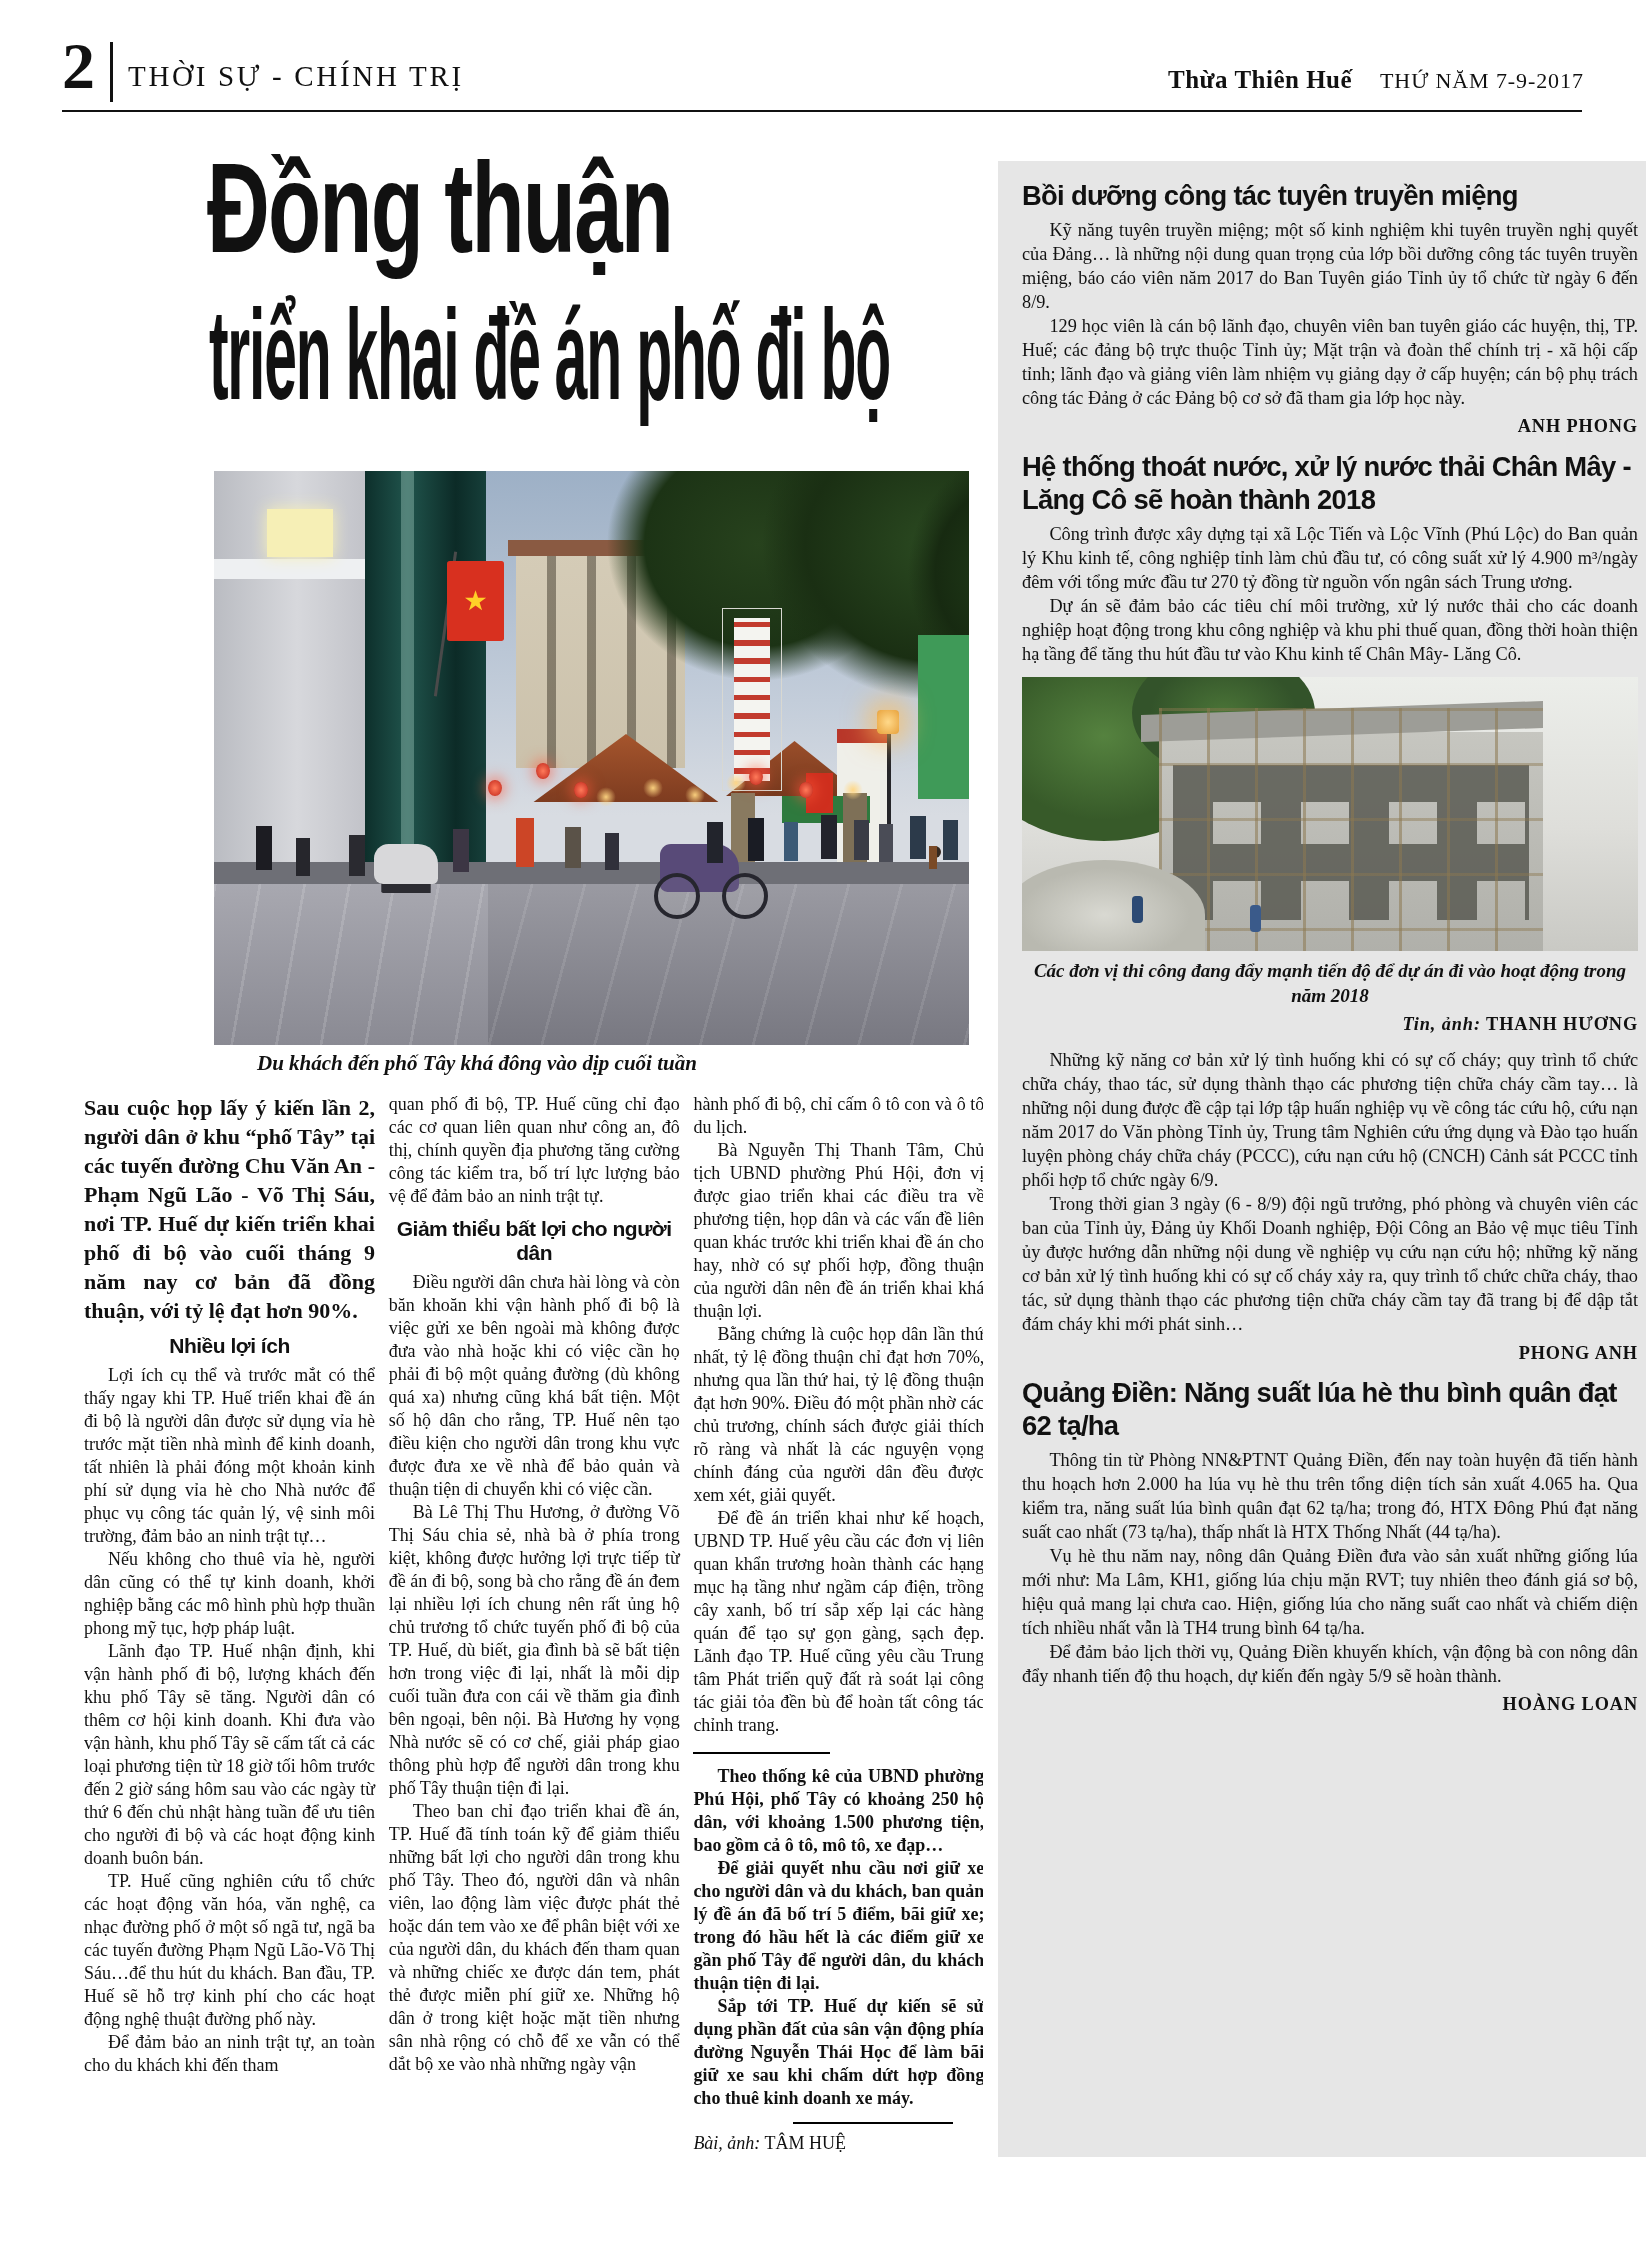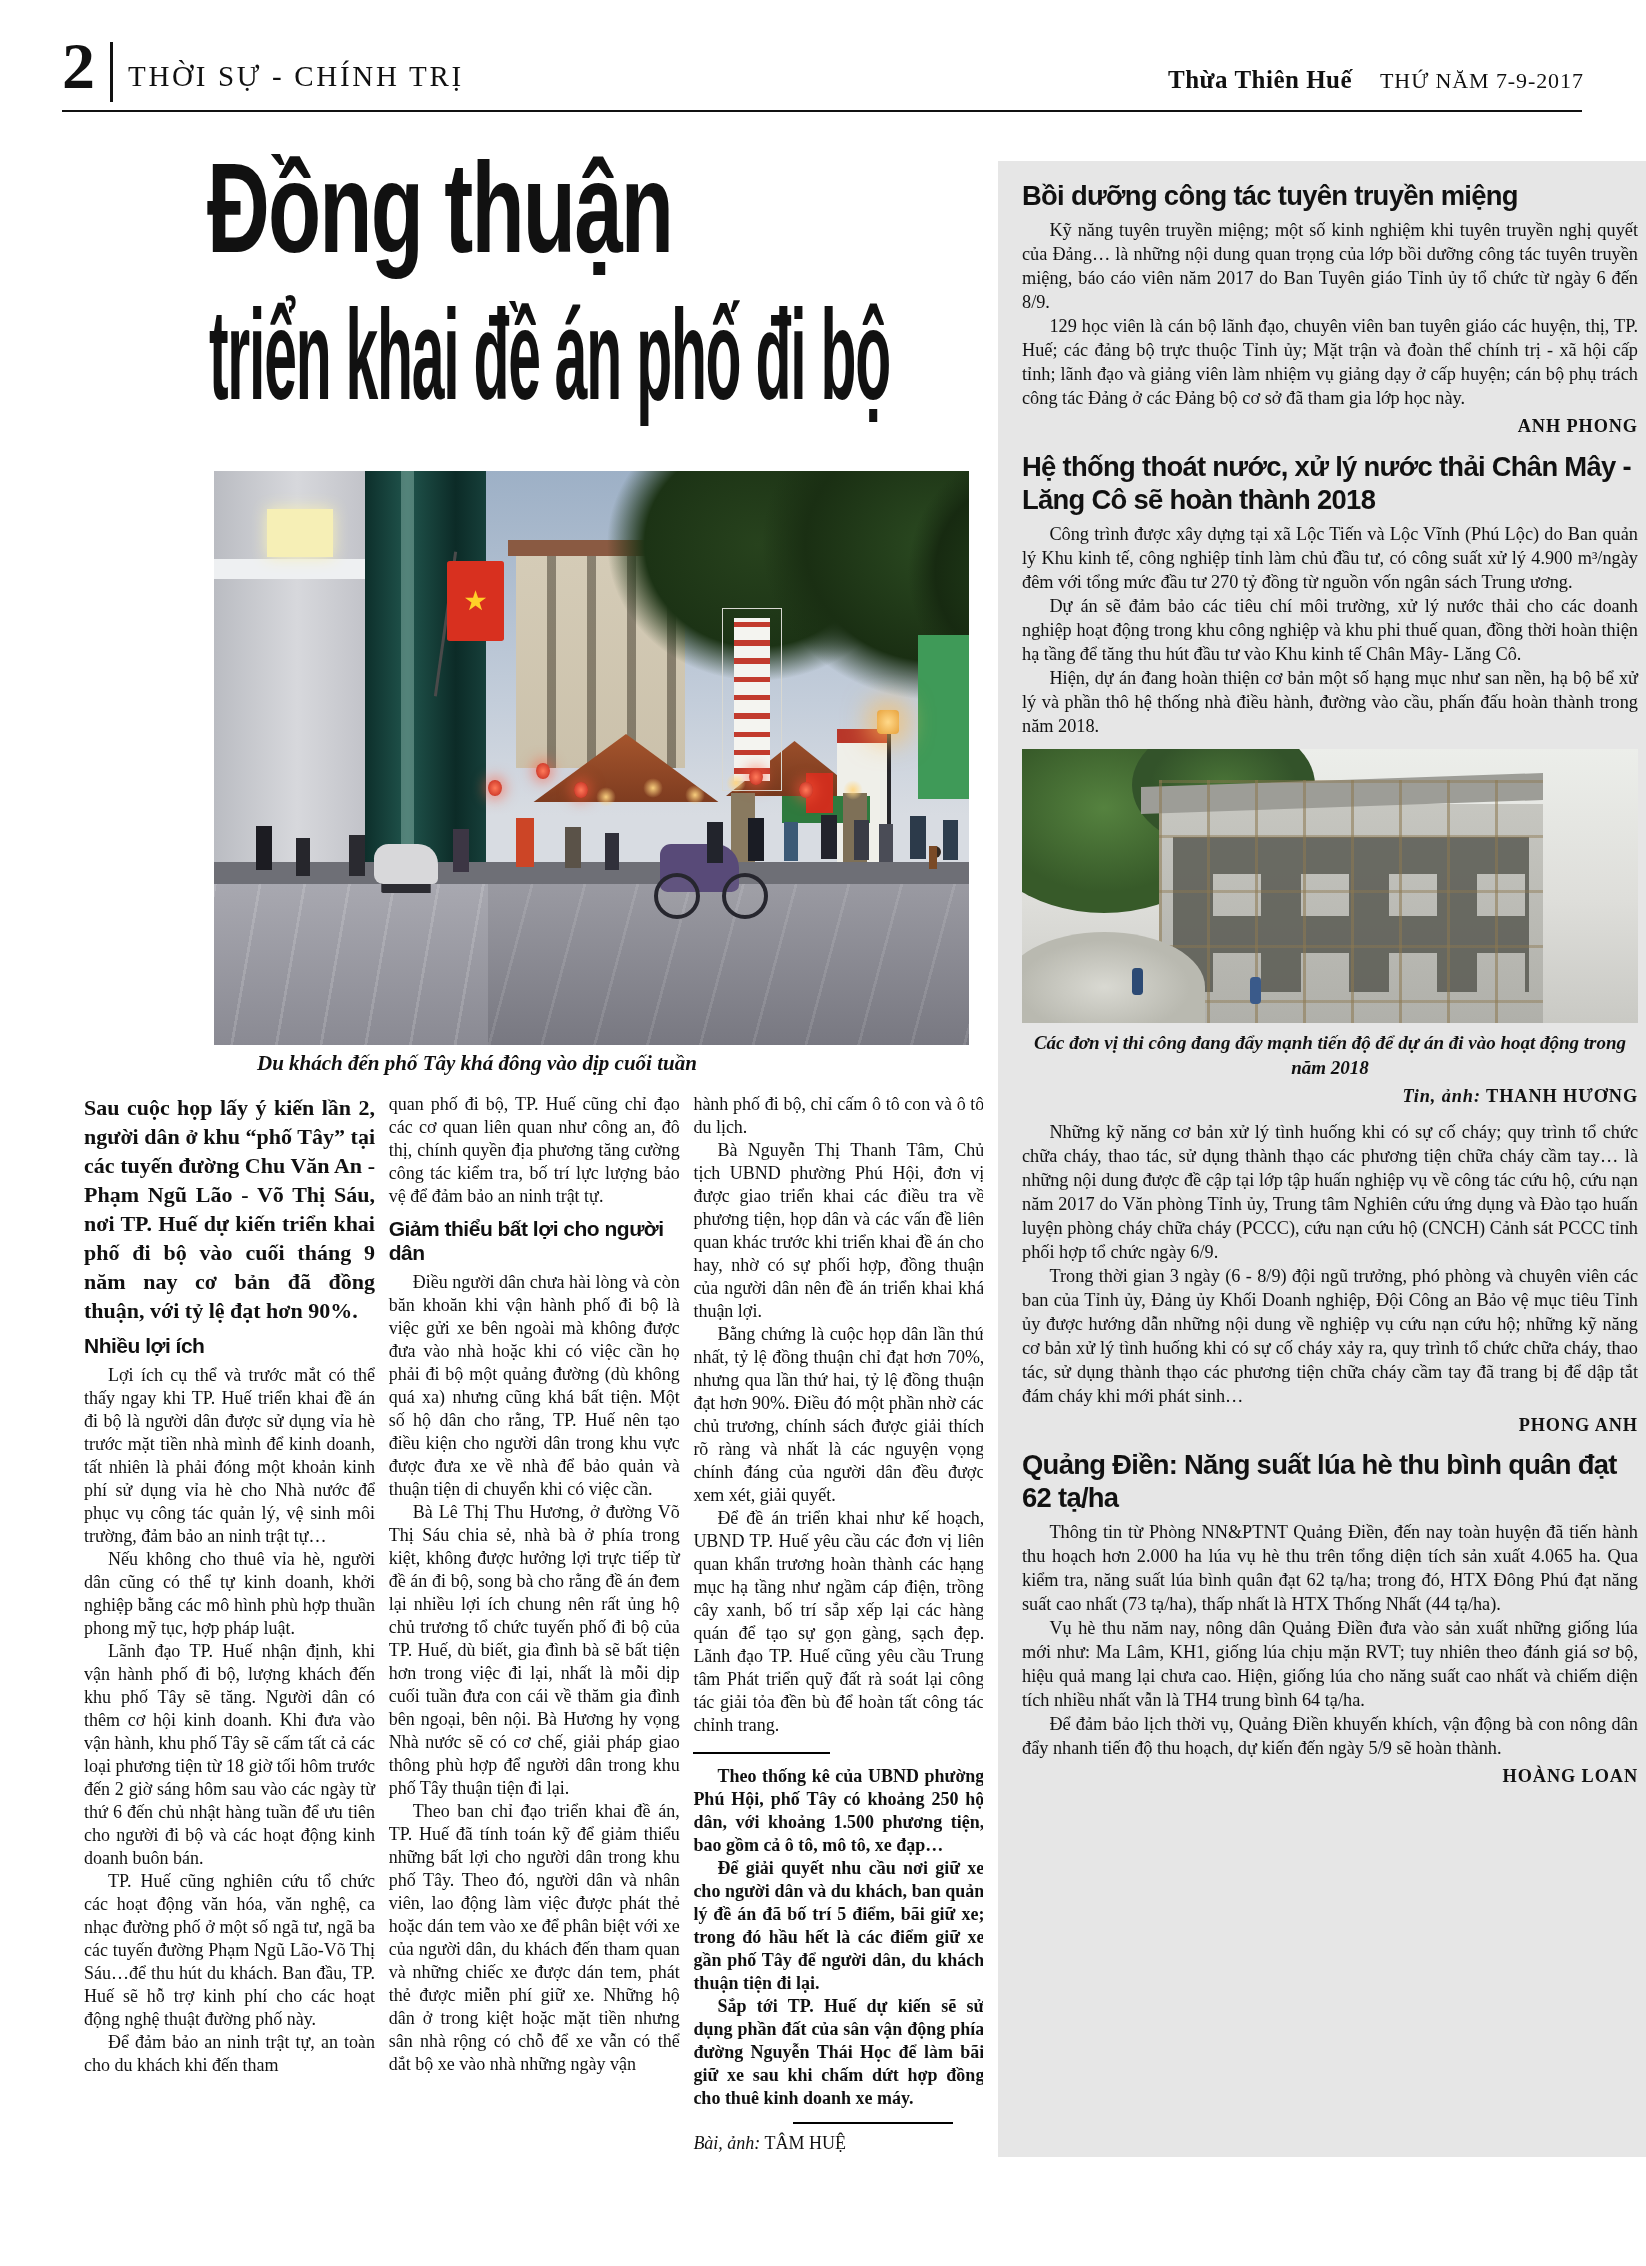--- a/index.html
+++ b/index.html
@@ -22,21 +22,21 @@
          background:linear-gradient(180deg,#9db0c6 0%,#c3cdda 40%,#d8dce2 60%);}
   .photo *{position:absolute;}
   .caption-main{position:absolute;left:221px;top:1051px;width:585px;
          font:700 italic 21px/25.6px "Liberation Serif",serif;margin-left:36px;}
   
   .cols{position:absolute;left:84px;top:1093px;width:899px;height:1168px;display:flex;gap:13.7px;overflow:hidden;}
   .col{width:291px;flex:0 0 291px;}
   .col p{margin:0;font:18px/23px "Liberation Serif",serif;text-align:justify;text-indent:24px;}
   .col p.intro{font:700 22px/29px "Liberation Serif",serif;text-indent:0;text-align:justify;margin-bottom:9.1px;}
   .col p.noind{text-indent:0;}
-  .col h3.subhead{margin:9.1px 0 5.5px;font:700 21px/24px "Liberation Sans",sans-serif;letter-spacing:-0.5px;}
+  .col h3.subhead{margin:9.1px 0 5.5px;font:700 21px/24px "Liberation Sans",sans-serif;letter-spacing:-0.5px;text-align:center;}
   .rule1{width:137px;border-top:2.7px solid #000;margin:14.6px 0 11px;}
   .rule2{width:160px;border-top:2.7px solid #000;margin:12.8px 31px 7.3px auto;}
   .note p{font-weight:700;}
   .main-byline{margin-top:5.5px;text-align:right;font:700 20px/25.6px "Liberation Serif",serif;}
   .main-byline .pfx{font-style:italic;}
   
   .sidebar{position:absolute;left:998px;top:161px;width:664px;min-height:1996px;
            background:#e6e6e6;padding:18.3px 24px 16.4px;box-sizing:border-box;}
   .sb-head{margin:0 0 5.5px;font:700 27.4px/33px "Liberation Sans",sans-serif;letter-spacing:-0.7px;}
   .sidebar article{margin-bottom:12.8px;}
@@ -236,21 +236,20 @@
       <h2 class="sb-head">Bồi dưỡng công tác tuyên truyền miệng</h2>
       <p class="sbp">Kỹ năng tuyên truyền miệng; một số kinh nghiệm khi tuyên truyền nghị quyết của Đảng… là những nội dung quan trọng của lớp bồi dưỡng công tác tuyên truyền miệng, báo cáo viên năm 2017 do Ban Tuyên giáo Tỉnh ủy tổ chức từ ngày 6 đến 8/9.</p>
       <p class="sbp">129 học viên là cán bộ lãnh đạo, chuyên viên ban tuyên giáo các huyện, thị, TP. Huế; các đảng bộ trực thuộc Tỉnh ủy; Mặt trận và đoàn thể chính trị - xã hội cấp tỉnh; lãnh đạo và giảng viên làm nhiệm vụ giảng dạy ở cấp huyện; cán bộ phụ trách công tác Đảng ở các Đảng bộ cơ sở đã tham gia lớp học này.</p>
       <div class="sb-byline">ANH PHONG</div>
     </article>
 
     <article>
       <h2 class="sb-head">Hệ thống thoát nước, xử lý nước thải Chân Mây - Lăng Cô sẽ hoàn thành 2018</h2>
       <p class="sbp">Công trình được xây dựng tại xã Lộc Tiến và Lộc Vĩnh (Phú Lộc) do Ban quản lý Khu kinh tế, công nghiệp tỉnh làm chủ đầu tư, có công suất xử lý 4.900 m³/ngày đêm với tổng mức đầu tư 270 tỷ đồng từ nguồn vốn ngân sách Trung ương.</p>
       <p class="sbp">Dự án sẽ đảm bảo các tiêu chí môi trường, xử lý nước thải cho các doanh nghiệp hoạt động trong khu công nghiệp và khu phi thuế quan, đồng thời hoàn thiện hạ tầng để tăng thu hút đầu tư vào Khu kinh tế Chân Mây- Lăng Cô.</p>
-      <p class="sbp">Hiện, dự án đang hoàn thiện cơ bản một số hạng mục như san nền, hạ bộ bể xử lý và phần thô hệ thống nhà điều hành, đường vào cầu, phấn đấu hoàn thành trong năm 2018.</p>
 
       <div class="pb">
         <div style="left:-55px;top:-46px;width:274px;height:210px;background:radial-gradient(closest-side,#55823f,#375a29 80%);border-radius:50%;"></div>
         <div style="left:110px;top:-27.4px;width:183px;height:128px;background:radial-gradient(closest-side,#4a7437,#33532a 80%);border-radius:50%;"></div>
         <div style="left:137px;top:55px;width:384px;height:219px;background:linear-gradient(#c6c6c0,#b0b0aa);"></div>
         <div style="left:119px;top:31px;width:402px;height:27.4px;background:#9d9d97;transform:skewY(-2deg);"></div>
         <div style="left:151px;top:88px;width:356px;height:155px;
              background:repeating-linear-gradient(90deg,#54554d 0 40px,transparent 40px 88px),repeating-linear-gradient(#54554d 0 37px,transparent 37px 79px);opacity:.8;"></div>
         <div style="left:137px;top:31px;width:384px;height:243px;
              background:repeating-linear-gradient(90deg,rgba(140,120,80,.55) 0 2.7px,transparent 2.7px 48px),repeating-linear-gradient(rgba(140,120,80,.45) 0 2.7px,transparent 2.7px 55px);"></div>

